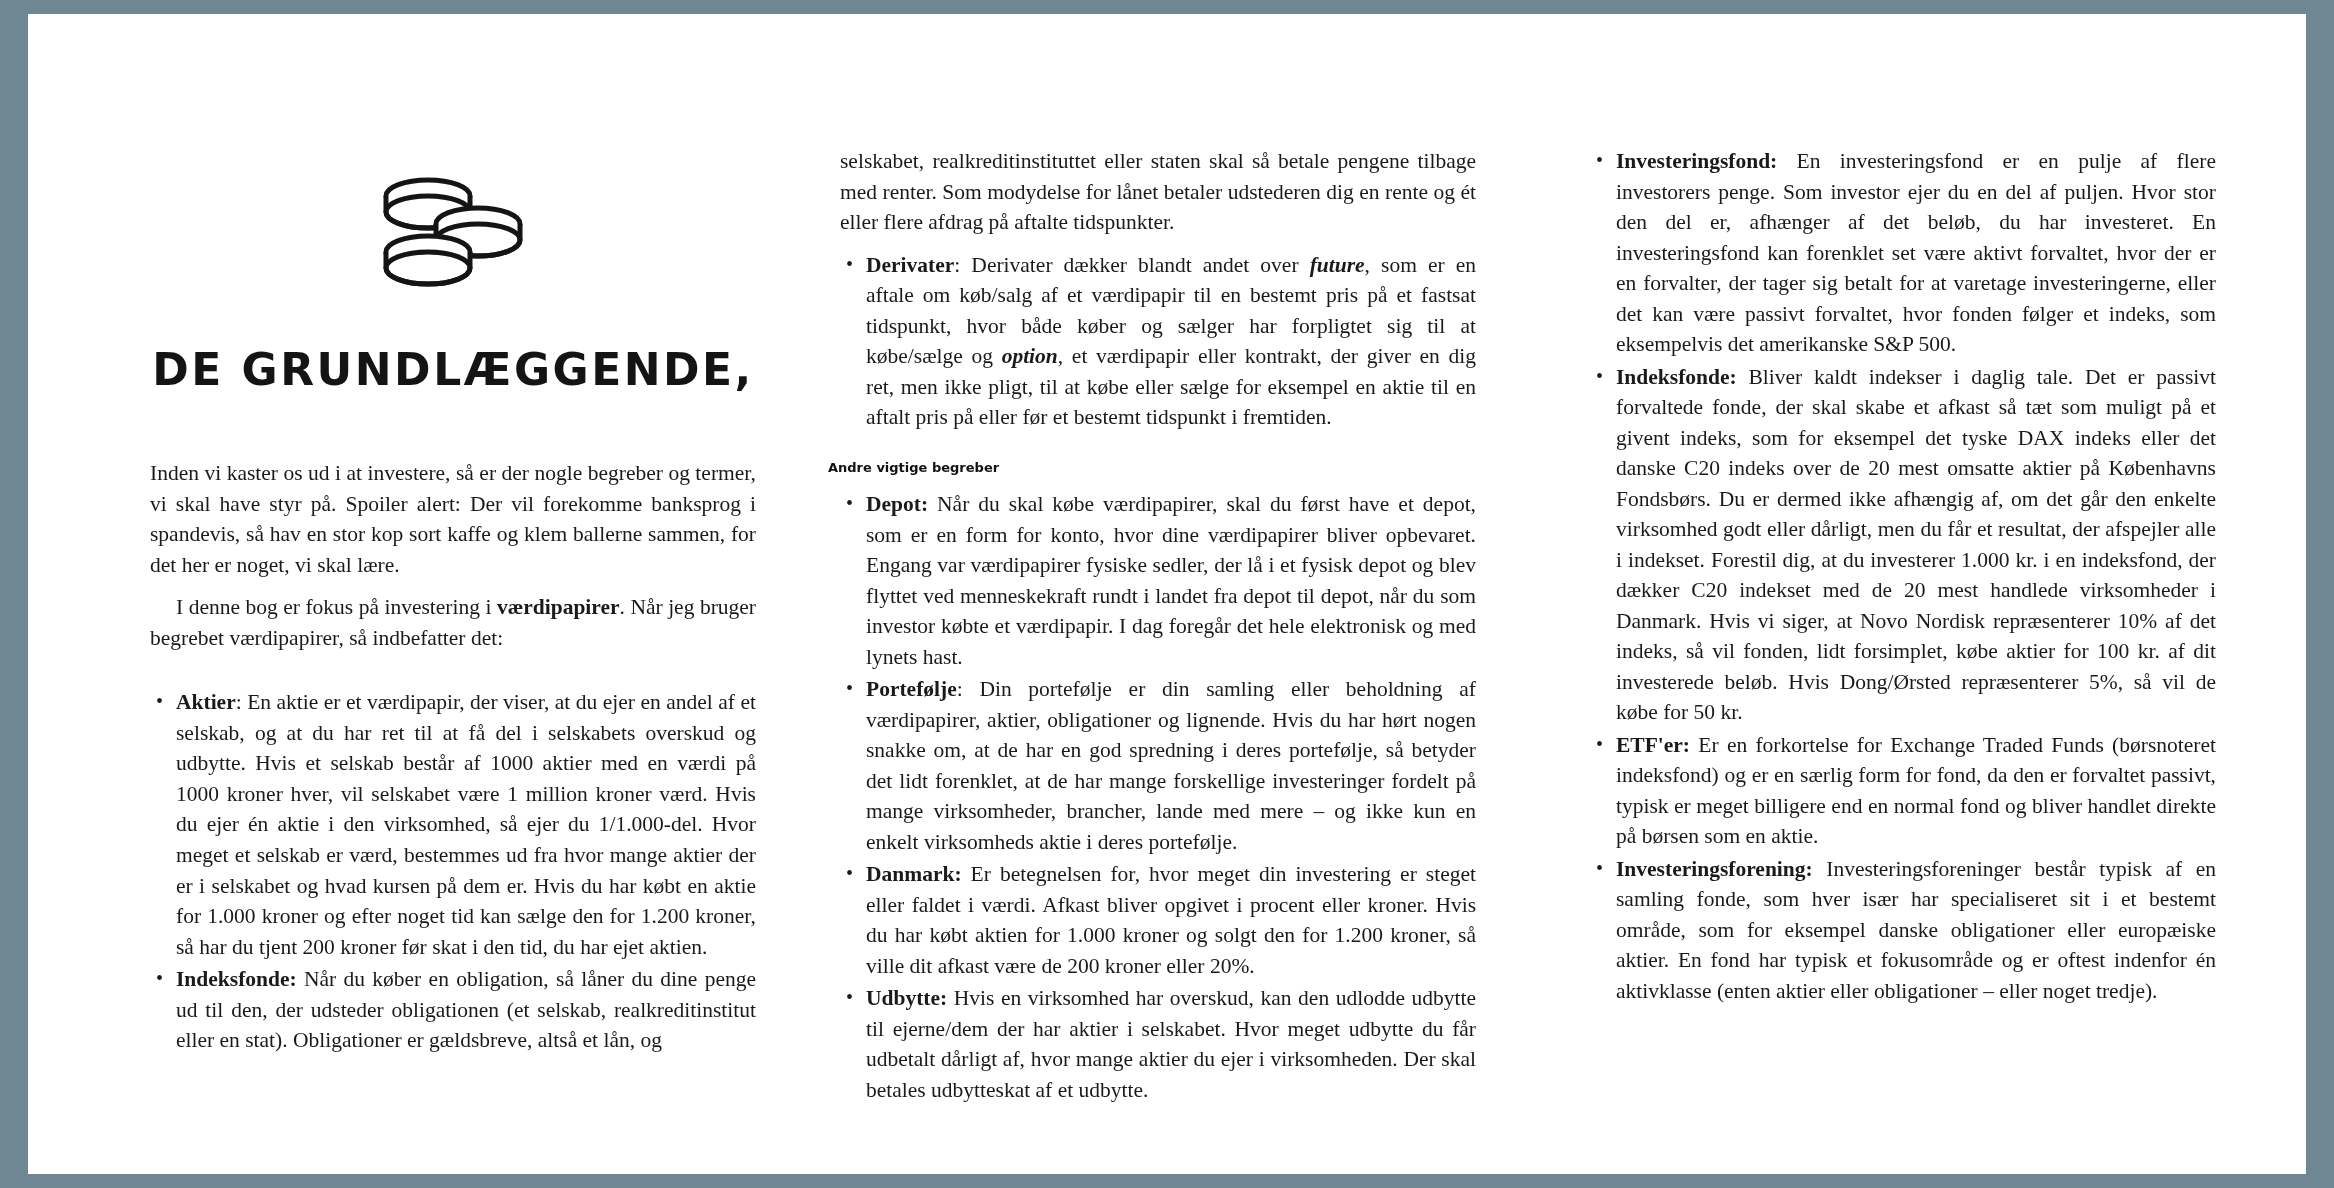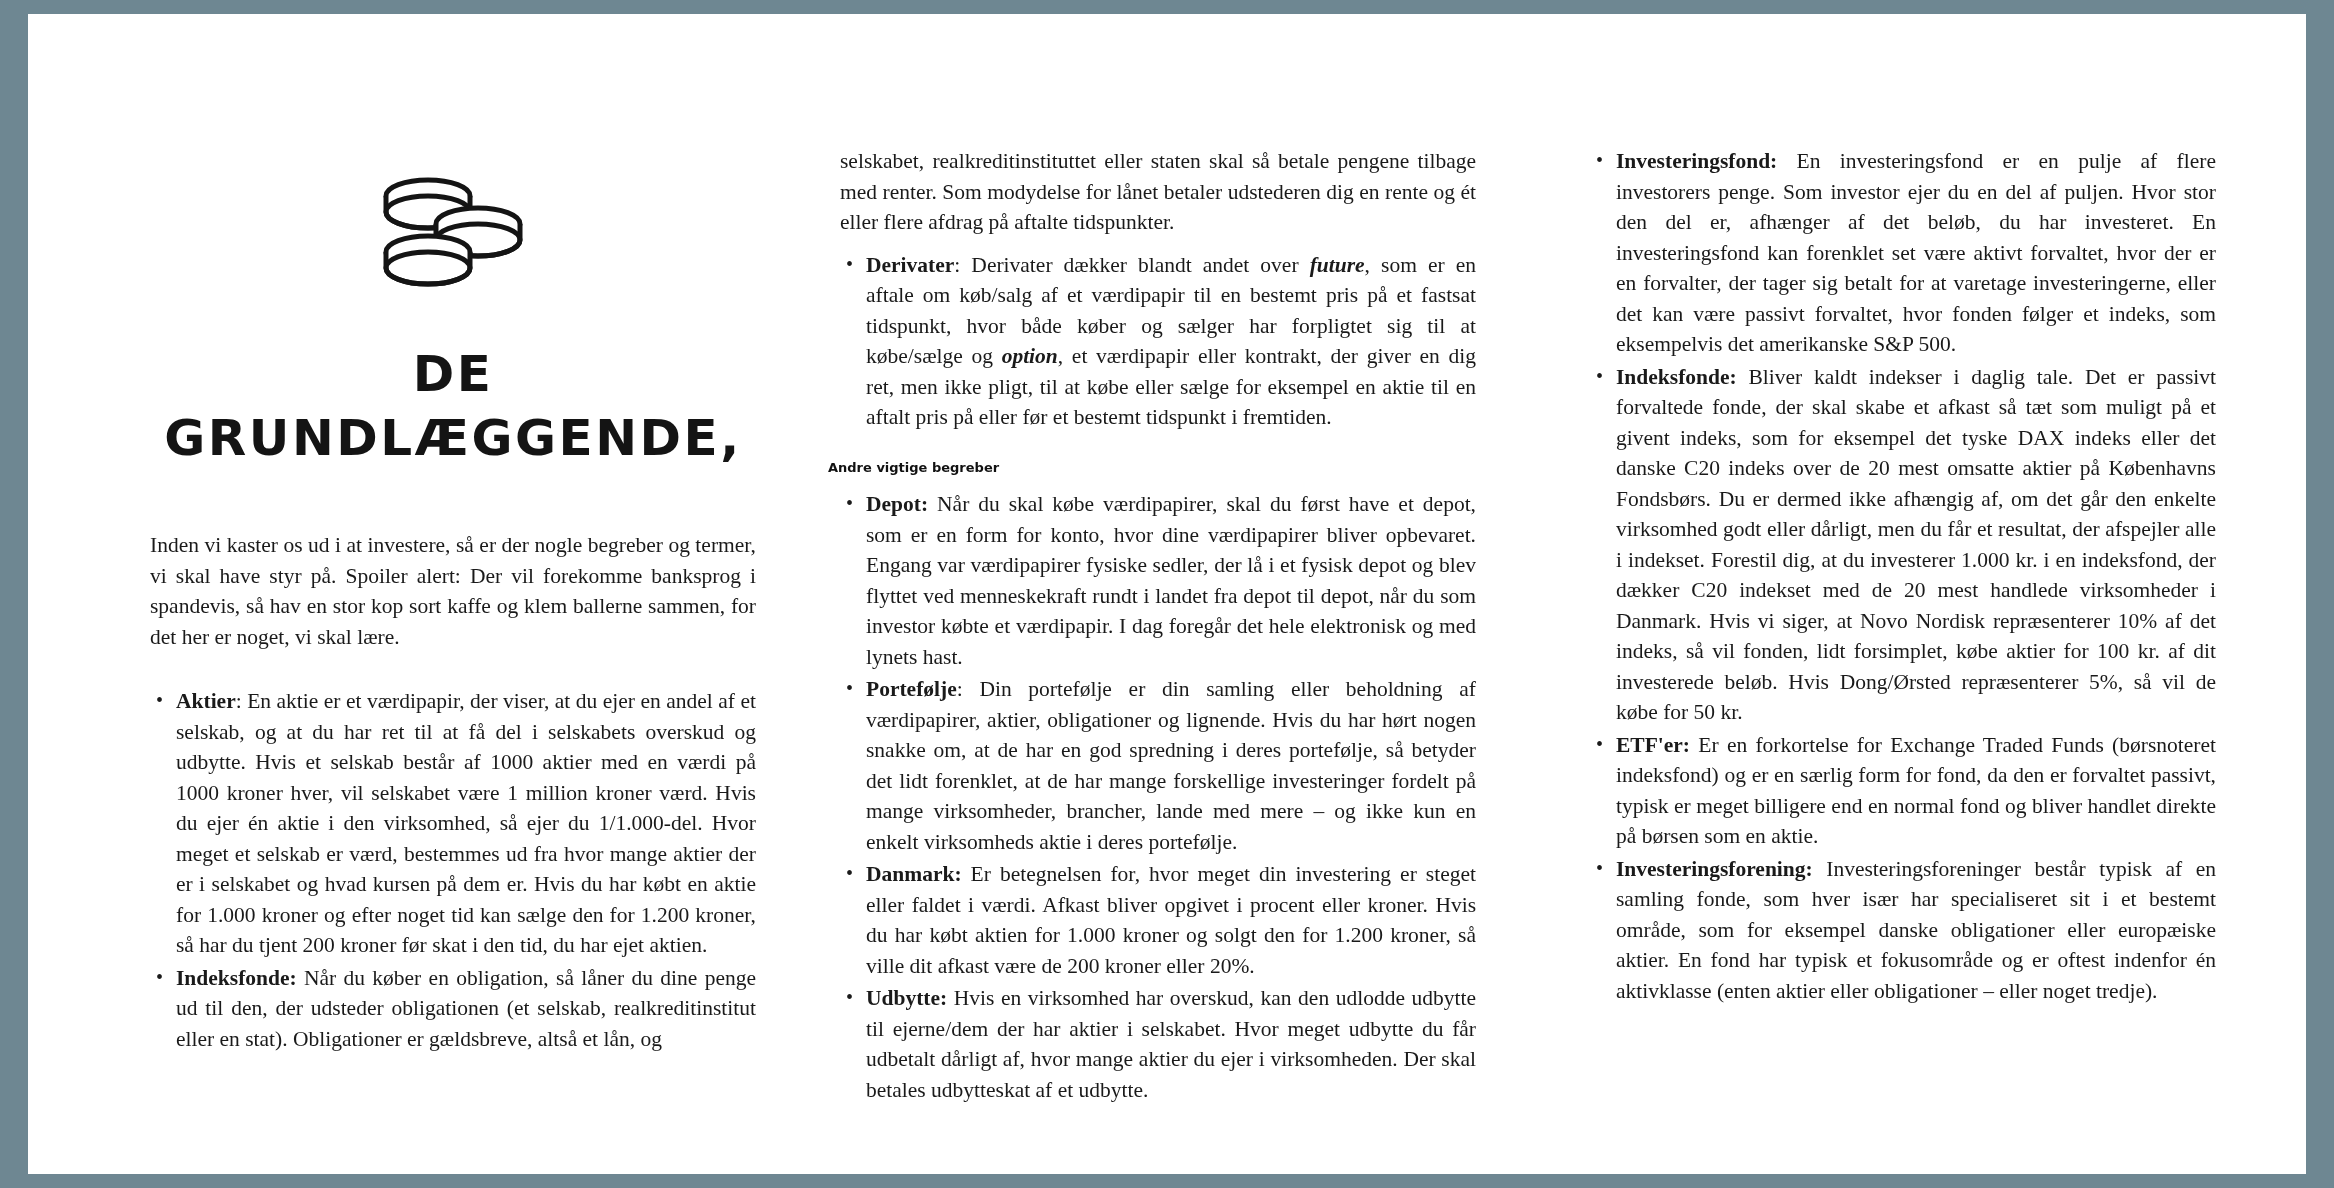--- a/index.html
+++ b/index.html
@@ -56,21 +56,21 @@
   
   .coins-icon {
     width: 100%;
     display: flex;
     justify-content: center;
     margin-bottom: 38px;
   }
   .chapter-title {
     font-family: "DejaVu Sans", sans-serif;
     font-weight: bold;
-    font-size: 50px;
+    font-size: 44px;
     letter-spacing: 2.5px;
     line-height: 1.28;
     text-align: center;
     color: #141414;
     margin-bottom: 60px;
   }
   .chapter-title .line {
     display: block;
   }
 
@@ -152,20 +152,21 @@
           </g>
         </svg>
       </div>
 
       <h1 class="chapter-title">
         <span class="line">DE GRUNDLÆGGENDE,</span>
       </h1>
 
       <div class="body-text">
         <p>Inden vi kaster os ud i at investere, så er der nogle begreber og termer, vi skal have styr på. Spoiler alert: Der vil forekomme banksprog i spandevis, så hav en stor kop sort kaffe og klem ballerne sammen, for det her er noget, vi skal lære.</p>
+        <p class="indent"><span>I denne bog er fokus på investering i </span><span class="term">værdipapirer</span><span>. Når jeg bruger begrebet værdipapirer, så indbefatter det:</span></p>
 
         <ul class="bullets first-list">
           <li><span class="term">Aktier</span><span>: En aktie er et værdipapir, der viser, at du ejer en andel af et selskab, og at du har ret til at få del i selskabets overskud og udbytte. Hvis et selskab består af 1000 aktier med en værdi på 1000 kroner hver, vil selskabet være 1 million kroner værd. Hvis du ejer én aktie i den virksomhed, så ejer du 1/1.000-del. Hvor meget et selskab er værd, bestemmes ud fra hvor mange aktier der er i selskabet og hvad kursen på dem er. Hvis du har købt en aktie for 1.000 kroner og efter noget tid kan sælge den for 1.200 kroner, så har du tjent 200 kroner før skat i den tid, du har ejet aktien.</span></li>
           <li><span class="term">Indeksfonde:</span><span> Når du køber en obligation, så låner du dine penge ud til den, der udsteder obligationen (et selskab, realkreditinstitut eller en stat). Obligationer er gældsbreve, altså et lån, og</span></li>
         </ul>
       </div>
     </div>
 
     <div class="col col-mid">
       <div class="body-text">

